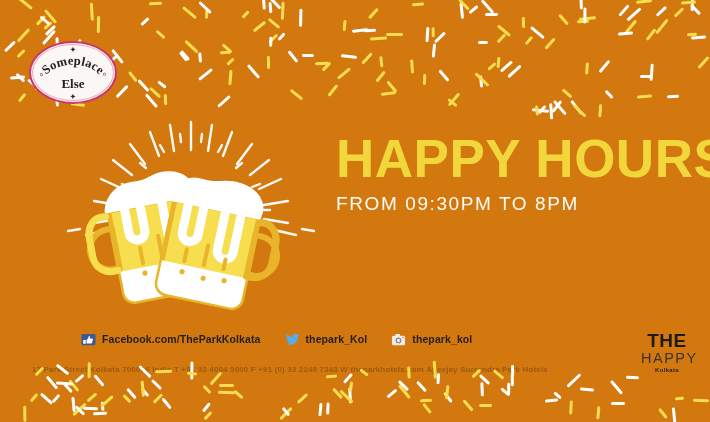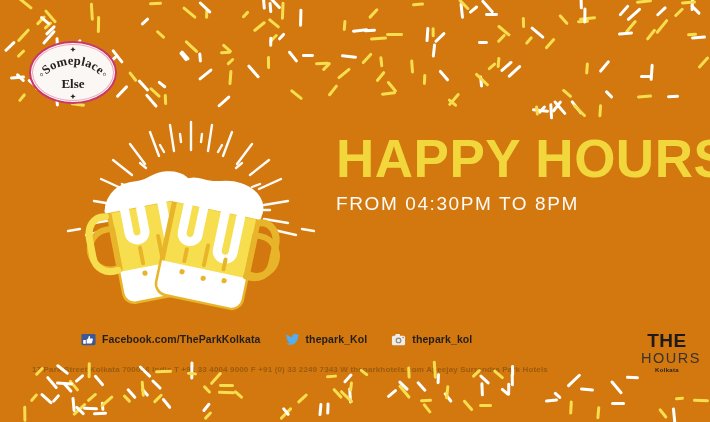--- a/index.html
+++ b/index.html
@@ -354,21 +354,21 @@
         </g>
         <circle cx="24" cy="103" r="2.6" fill="#E8B52A"></circle>
         <circle cx="46" cy="105" r="2.6" fill="#E8B52A"></circle>
         <circle cx="67" cy="103" r="2.6" fill="#E8B52A"></circle>
       </g>
     </svg>
   </div>
 
   <div id="headline-block">
     <div id="headline">HAPPY HOURS</div>
-    <div id="subline-2">FROM 04:30PM TO 8PM</div>
+    <div id="subline-2">FROM 09:30PM TO 8PM</div>
   </div>
 
   <div id="social-row">
 
     <div class="social-item">
       <span class="social-icon">
         <svg viewBox="0 0 16 16" width="15" height="15">
           <rect x="0.5" y="2" width="15" height="12" rx="1.5" fill="#3B5998"></rect>
           <path d="M3 8.4 h2.1 v4.2 H3 a0.7 0.7 0 0 1 -0.7 -0.7 v-2.8 a0.7 0.7 0 0 1 0.7 -0.7 Z" fill="#FFFFFF"></path>
           <path d="M6 8.2 c0 0 1.5 -0.7 1.9 -2 c0.3 -1 0.1 -2 0.9 -2 c0.8 0 1 0.8 0.8 1.7 c-0.1 0.6 -0.4 1.1 -0.4 1.1 h2.6 c0.6 0 1 0.5 0.85 1.05 l-0.9 3.4 c-0.12 0.45 -0.5 0.75 -0.95 0.75 H6 Z" fill="#FFFFFF"></path>
@@ -398,21 +398,21 @@
       </span>
       <span class="social-label">thepark_kol</span>
     </div>
 
   </div>
 
   <div id="address-line">17 Park Street Kolkata 700016  India  T +91 33 4004 9000  F +91 (0) 33 2249 7343  W theparkhotels.com  Apeejay Surrendra Park Hotels</div>
 
   <div id="park-logo">
     <div id="park-the">THE</div>
-    <div id="park-park">HOURS</div>
+    <div id="park-park">HAPPY</div>
     <div id="park-city">Kolkata</div>
   </div>
 
   <div id="confetti-bottom" class="confetti-layer">
       <span class="confetti" style="width: 16.6px; height: 3px; left: 71.4px; top: 39.5px; background: rgb(247, 222, 78); transform: rotate(-41.9deg);"></span>
       <span class="confetti" style="width: 12.7px; height: 3px; left: 592.2px; top: 42.9px; background: rgb(247, 222, 78); transform: rotate(95.2deg);"></span>
       <span class="confetti" style="width: 10.7px; height: 3px; left: 471.4px; top: 4.1px; background: rgb(247, 222, 78); transform: rotate(-43.9deg);"></span>
       <span class="confetti" style="width: 15.3px; height: 3px; left: 218.5px; top: 16px; background: rgb(247, 222, 78); transform: rotate(1.1deg);"></span>
       <span class="confetti" style="width: 13.9px; height: 3px; left: 93.3px; top: 43.5px; background: rgb(255, 255, 255); transform: rotate(-3.4deg);"></span>
       <span class="confetti" style="width: 16.6px; height: 3px; left: 396.3px; top: 22.3px; background: rgb(247, 222, 78); transform: rotate(50.4deg);"></span>

